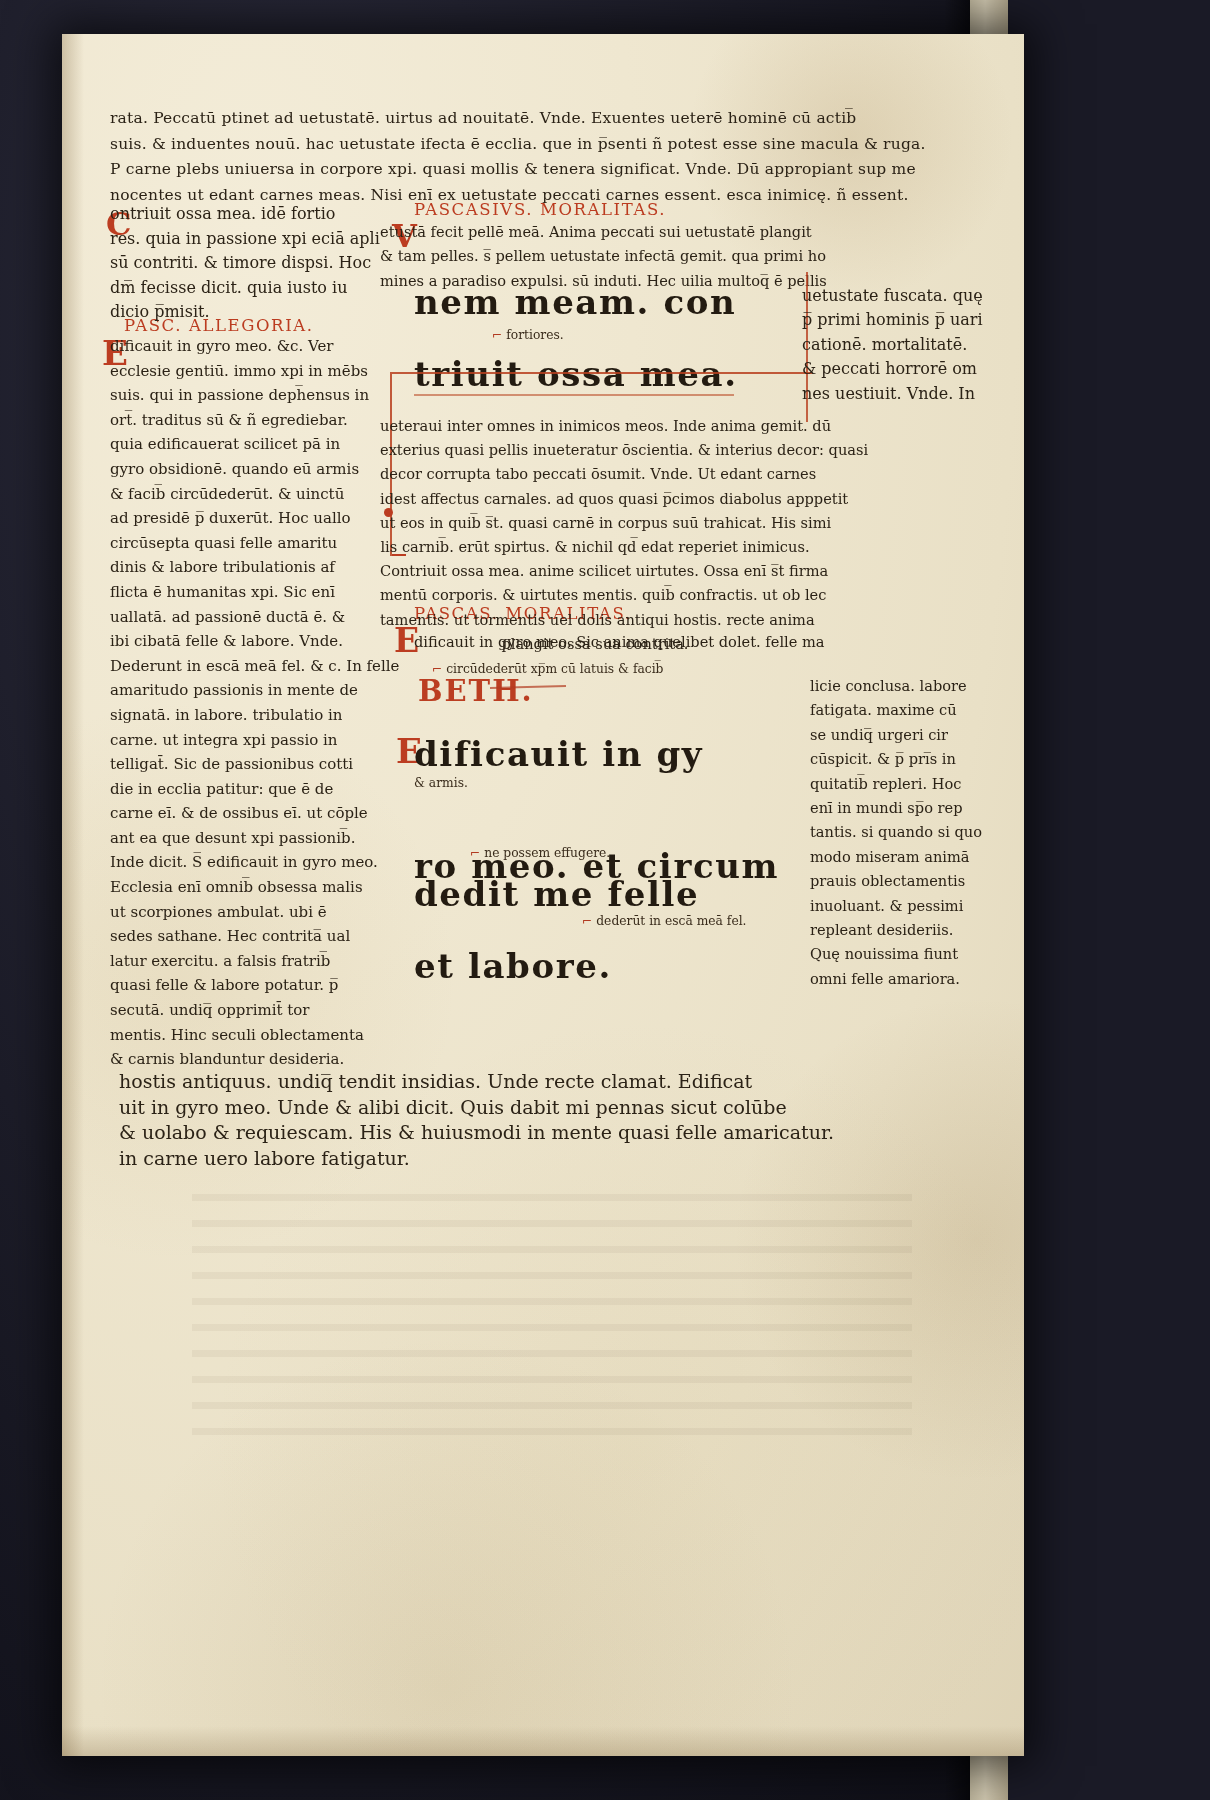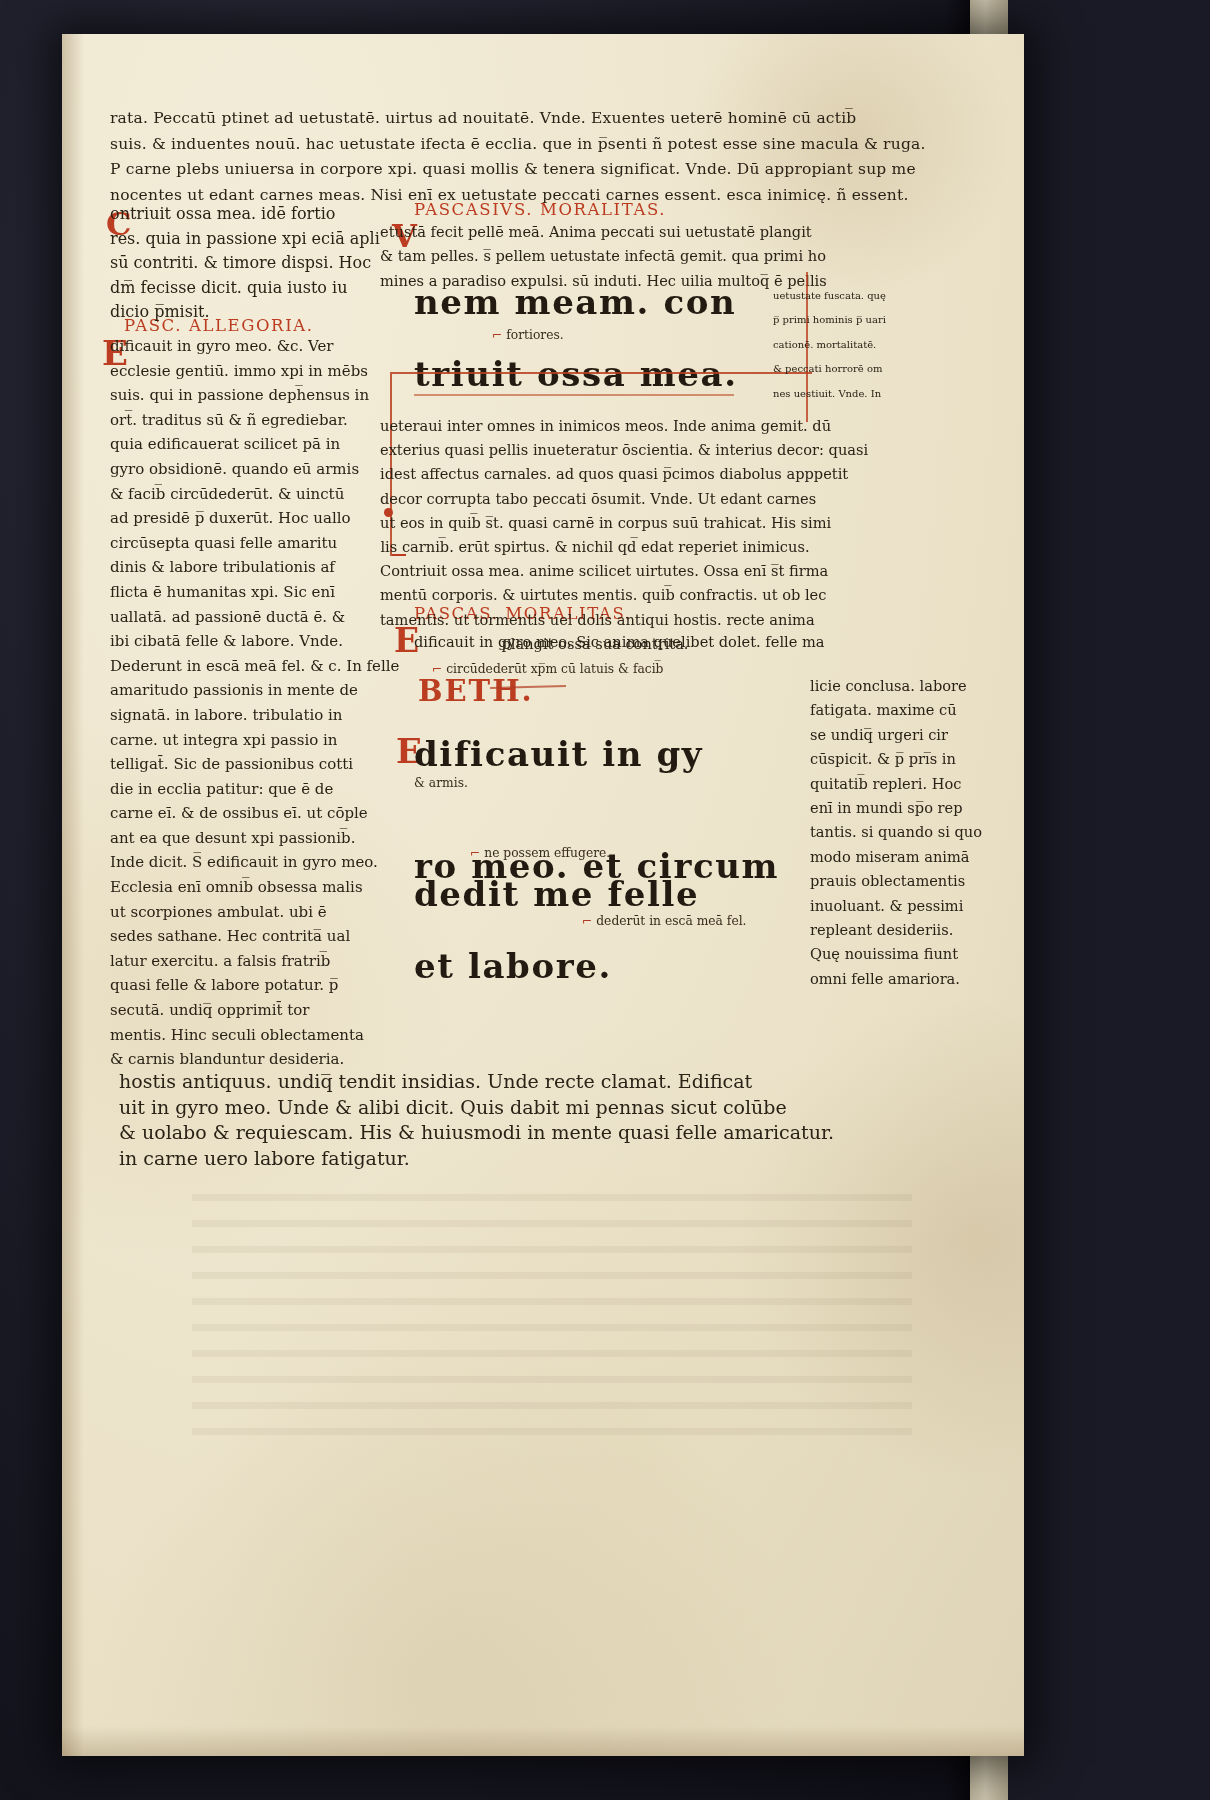--- a/index.html
+++ b/index.html
@@ -156,24 +156,24 @@
     top: 380px;
     width: 430px;
     font-size: 14.6px;
     line-height: 24.2px;
   }
   .col-mid-2 div { white-space: nowrap; text-align: center; }
 
   
   .col-right {
     position: absolute;
-    left: 711px;
+    left: 740px;
     top: 250px;
     width: 170px;
-    font-size: 10px;
+    font-size: 16px;
     line-height: 24.4px;
   }
   .col-right div { white-space: nowrap; }
 
   .col-right-2 {
     position: absolute;
     left: 748px;
     top: 640px;
     width: 176px;
     font-size: 14.6px;
@@ -404,22 +404,22 @@
     <div class="gloss g1"><span class="bar">⌐</span> <span>fortiores.</span></div>
 
     <div class="red-frame"></div>
     <div class="red-frame-2"></div>
     <div class="red-dot"></div>
     <div class="red-tick"></div>
 
     <div class="col-mid-2 ink">
       <div>ueteraui inter omnes in inimicos meos. Inde anima gemit. dū</div>
       <div>exterius quasi pellis inueteratur ōscientia. &amp; interius decor: quasi</div>
+      <div>decor corrupta tabo peccati ōsumit. Vnde. Ut edant carnes</div>
       <div>idest affectus carnales. ad quos quasi p̅cimos diabolus apppetit</div>
-      <div>decor corrupta tabo peccati ōsumit. Vnde. Ut edant carnes</div>
       <div>ut eos in quib̅ s̅t. quasi carnē in corpus suū trahicat. His simi</div>
       <div>lis carnib̅. erūt spirtus. &amp; nichil qd̅ edat reperiet inimicus.</div>
       <div>Contriuit ossa mea. anime scilicet uirtutes. Ossa enī s̅t firma</div>
       <div>mentū corporis. &amp; uirtutes mentis. quib̅ confractis. ut ob lec</div>
       <div>tamentis. ut tormentis uel dolis antiqui hostis. recte anima</div>
       <div>plangit ossa sua contrita.</div>
     </div>
 
     <div style="position:absolute; left:352px; top:596px; width:420px; font-size:14.6px; line-height:24px;" class="ink">
       <div>dificauit in gyro meo. Sic anima quelibet dolet. felle ma</div>

